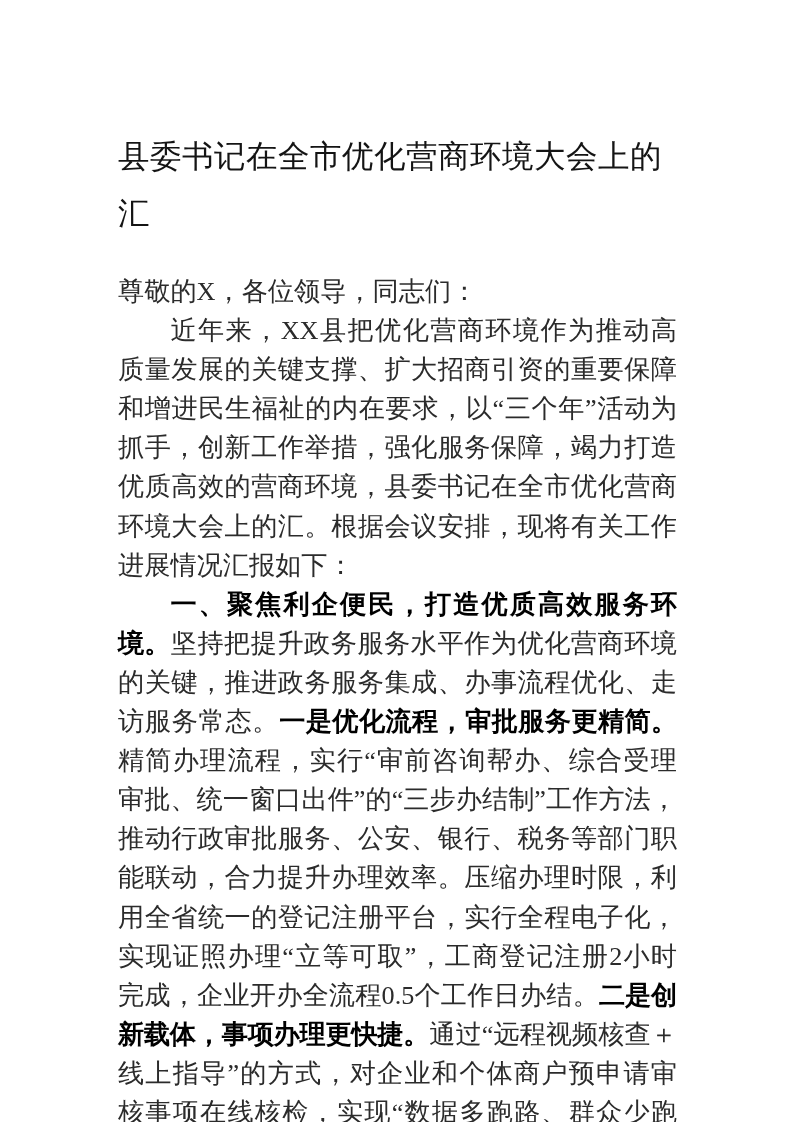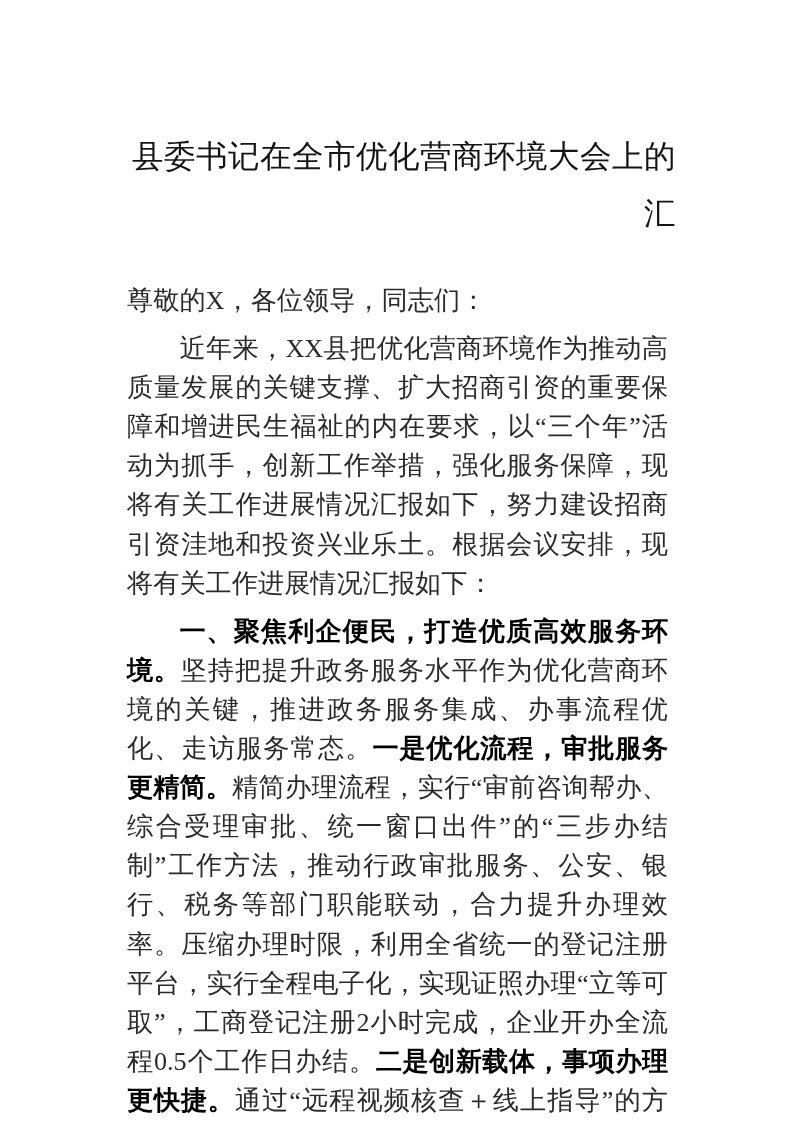--- a/index.html
+++ b/index.html
@@ -23,21 +23,21 @@
     background: #ffffff;
     box-sizing: border-box;
   }
 
   
   .doc-title {
     position: absolute;
     left: 118px;
     top: 128px;
     width: 558px;
-    text-align: right;
+    text-align: left;
     font-family: "Liberation Serif", "DejaVu Serif", serif;
     font-size: 31.5px;
     line-height: 57px;
     letter-spacing: 0.5px;
     color: #141414;
     font-weight: 400;
   }
 
   
   .body-block {
@@ -48,21 +48,21 @@
   }
 
   .para {
     font-size: 26.2px;
     line-height: 39.1px;
     letter-spacing: 0px;
     color: #2b2b2b;
     text-align: justify;
     text-justify: inter-character;
     text-align-last: left;
-    margin: 9px;
+    margin: 0;
     font-weight: 400;
     font-family: "Liberation Serif", "DejaVu Serif", serif;
   }
 
   .para.indent {
     text-indent: 52.4px;
   }
 
   
   .para.salutation {
@@ -84,21 +84,21 @@
 
   <div class="doc-title">
     <div>县委书记在全市优化营商环境大会上的汇</div>
   </div>
 
   <div class="body-block">
 
     <p class="para salutation">尊敬的X，各位领导，同志们：</p>
 
     <p class="para indent">
-      <span>近年来，XX县把优化营商环境作为推动高质量发展的关键支撑、扩大招商引资的重要保障和增进民生福祉的内在要求，以“三个年”活动为抓手，创新工作举措，强化服务保障，现将有关工作进展情况汇报如下，努力建设招商引资洼地和投资兴业乐土。根据会议安排，现将有关工作进展情况汇报如下：</span>
+      <span>近年来，XX县把优化营商环境作为推动高质量发展的关键支撑、扩大招商引资的重要保障和增进民生福祉的内在要求，以“三个年”活动为抓手，创新工作举措，强化服务保障，竭力打造优质高效的营商环境，县委书记在全市优化营商环境大会上的汇。根据会议安排，现将有关工作进展情况汇报如下：</span>
     </p>
 
     <p class="para indent">
       <span class="b">一、聚焦利企便民，打造优质高效服务环境。</span><span>坚持把提升政务服务水平作为优化营商环境的关键，推进政务服务集成、办事流程优化、走访服务常态。</span><span class="b">一是优化流程，审批服务更精简。</span><span>精简办理流程，实行“审前咨询帮办、综合受理审批、统一窗口出件”的“三步办结制”工作方法，推动行政审批服务、公安、银行、税务等部门职能联动，合力提升办理效率。压缩办理时限，利用全省统一的登记注册平台，实行全程电子化，实现证照办理“立等可取”，工商登记注册2小时完成，企业开办全流程0.5个工作日办结。</span><span class="b">二是创新载体，事项办理更快捷。</span><span>通过“远程视频核查＋线上指导”的方式，对企业和个体商户预申请审核事项在线核检，实现“数据多跑路、群众少跑腿”。推广审批服务“码上办”，推出44个常规事项审批二维码，引导办事人员通过手机扫码</span>
     </p>
 
   </div>
 
 </div>
 

